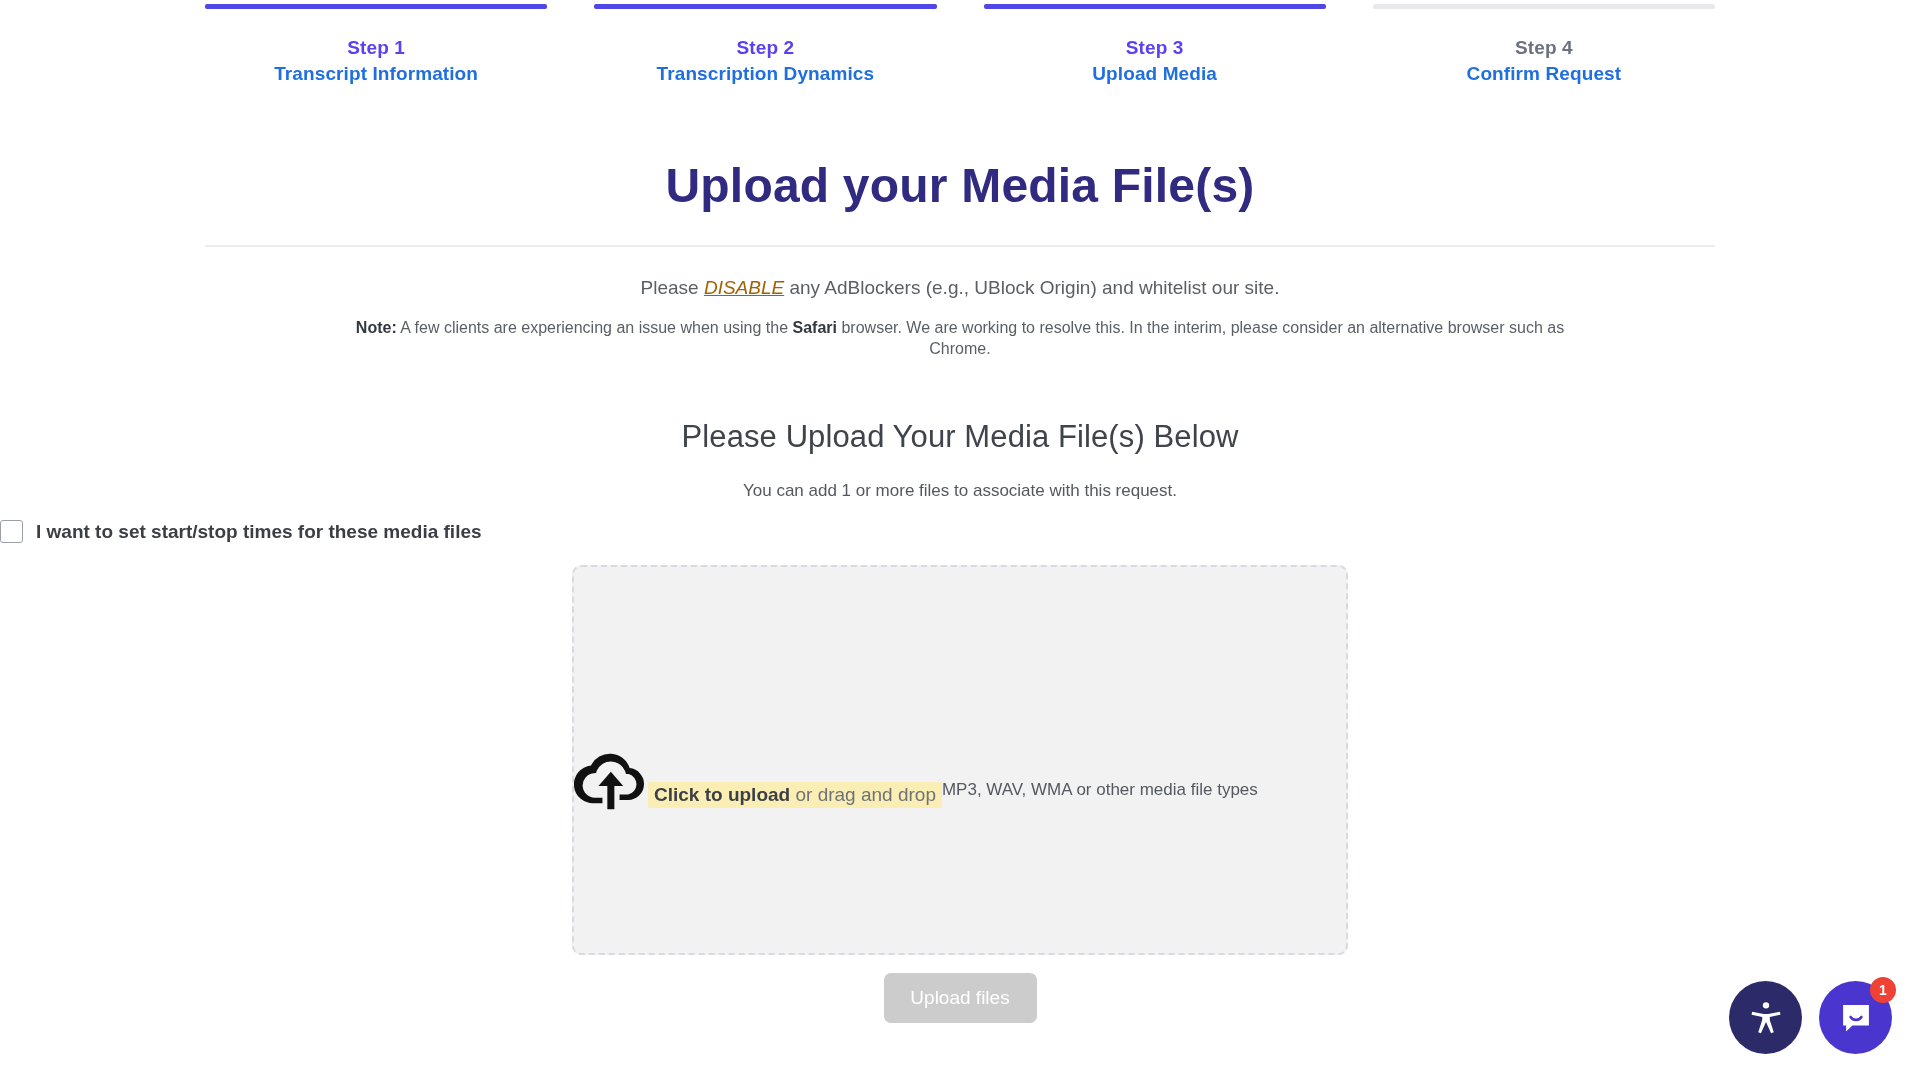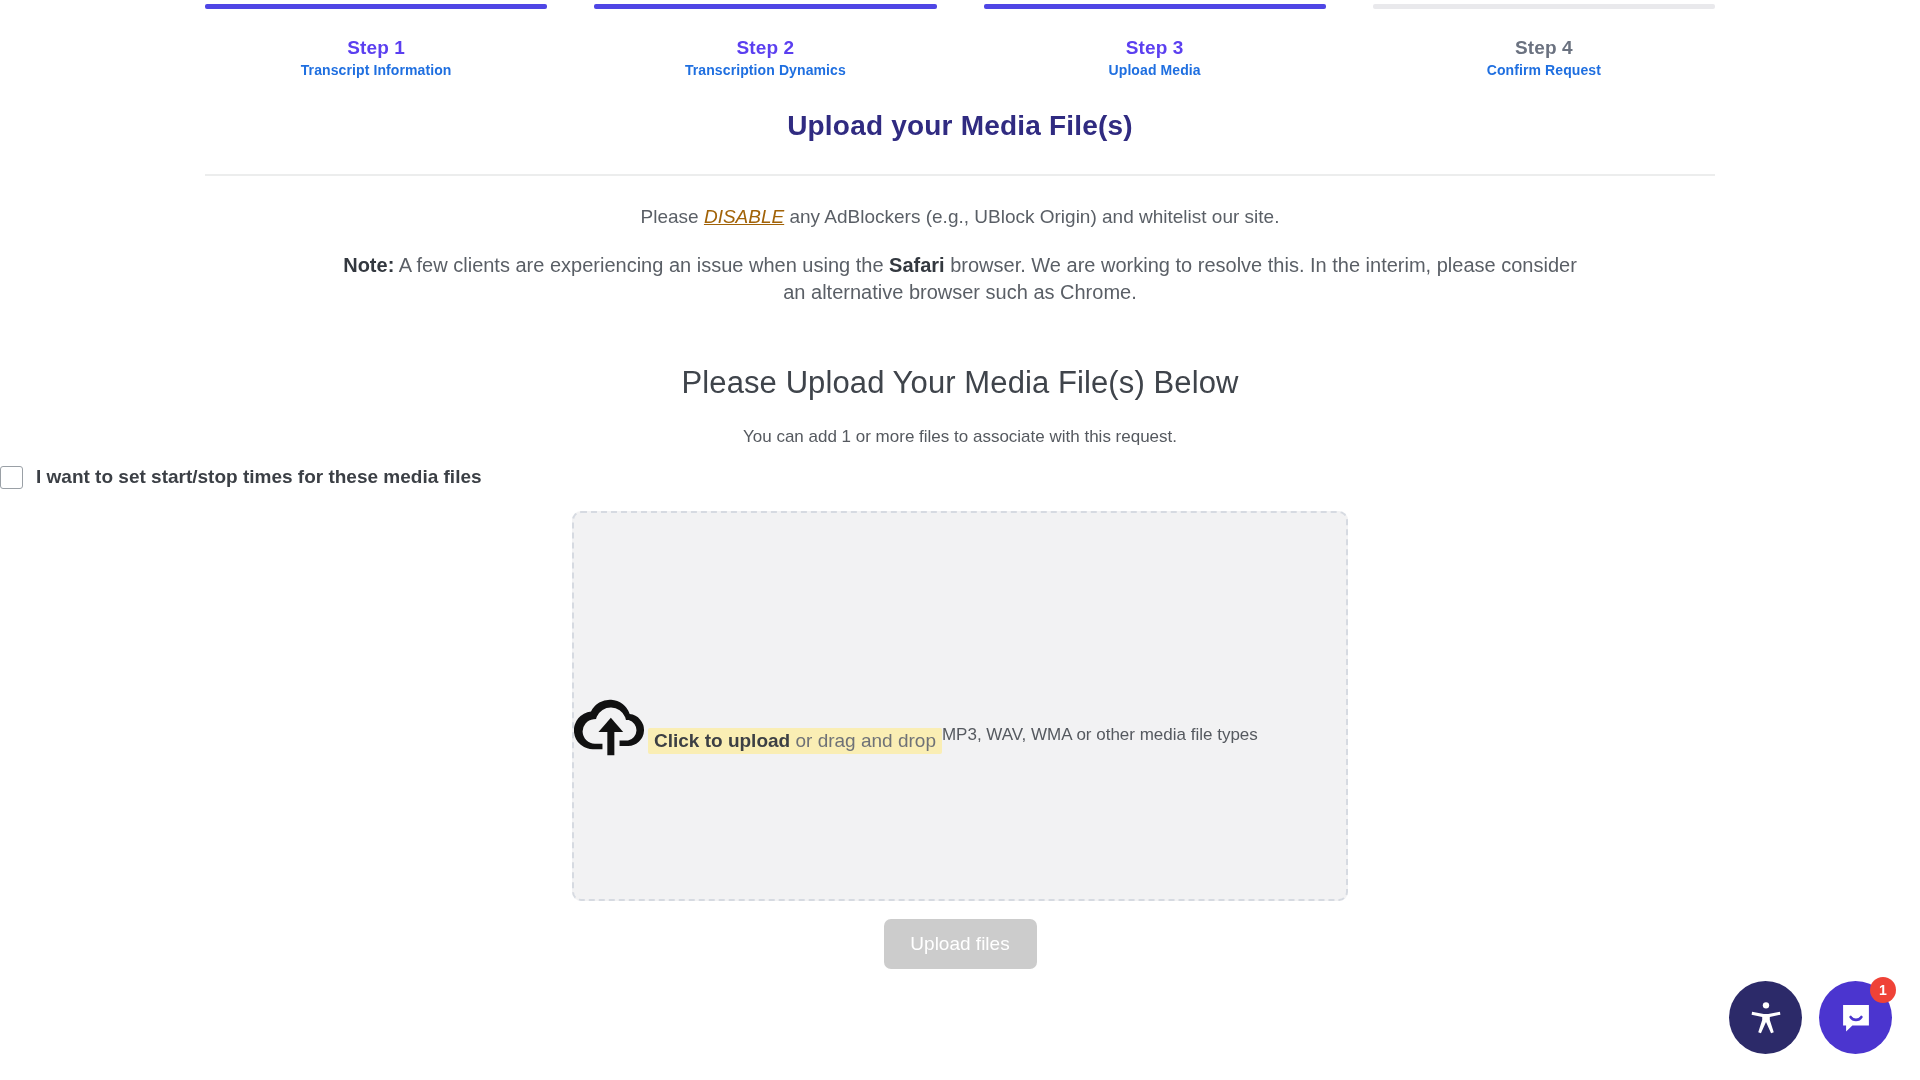--- a/index.html
+++ b/index.html
@@ -41,32 +41,32 @@
   .step-num {
     margin-top: 26px;
     font-size: 19px;
     font-weight: 700;
     color: #5b3ff0;
     line-height: 1.35;
     letter-spacing: .1px;
   }
   .step.inactive .step-num { color: #6b7280; }
   .step-label {
-    font-size: 14px;
+    font-size: 19px;
     font-weight: 700;
     color: #1f6fe0;
     line-height: 1.35;
     letter-spacing: .1px;
   }
 
   
   .title {
-    margin-top: 30px;
-    text-align: center;
-    font-size: 28px;
+    margin-top: 72px;
+    text-align: center;
+    font-size: 48px;
     font-weight: 700;
     color: #302b81;
     letter-spacing: .2px;
   }
 
   .divider {
     width: 1510px;
     height: 2px;
     background: #eceded;
     margin: 32px auto 0 auto;
@@ -81,24 +81,24 @@
     color: #5a5f66;
     line-height: 1.35;
   }
   .notice .strong-disable {
     font-weight: 400;
     font-style: italic;
     text-decoration: underline;
     color: #a16207;
   }
   .notice2 {
-    margin: 23px auto 0 auto;
+    margin: 16px auto 0 auto;
     width: 1260px;
     text-align: center;
-    font-size: 20px;
+    font-size: 16px;
     color: #5a5f66;
     line-height: 1.32;
   }
   .notice2 b { color: #33383f; font-weight: 700; }
 
   
   .sub-title {
     margin-top: 60px;
     text-align: center;
     font-size: 31px;

